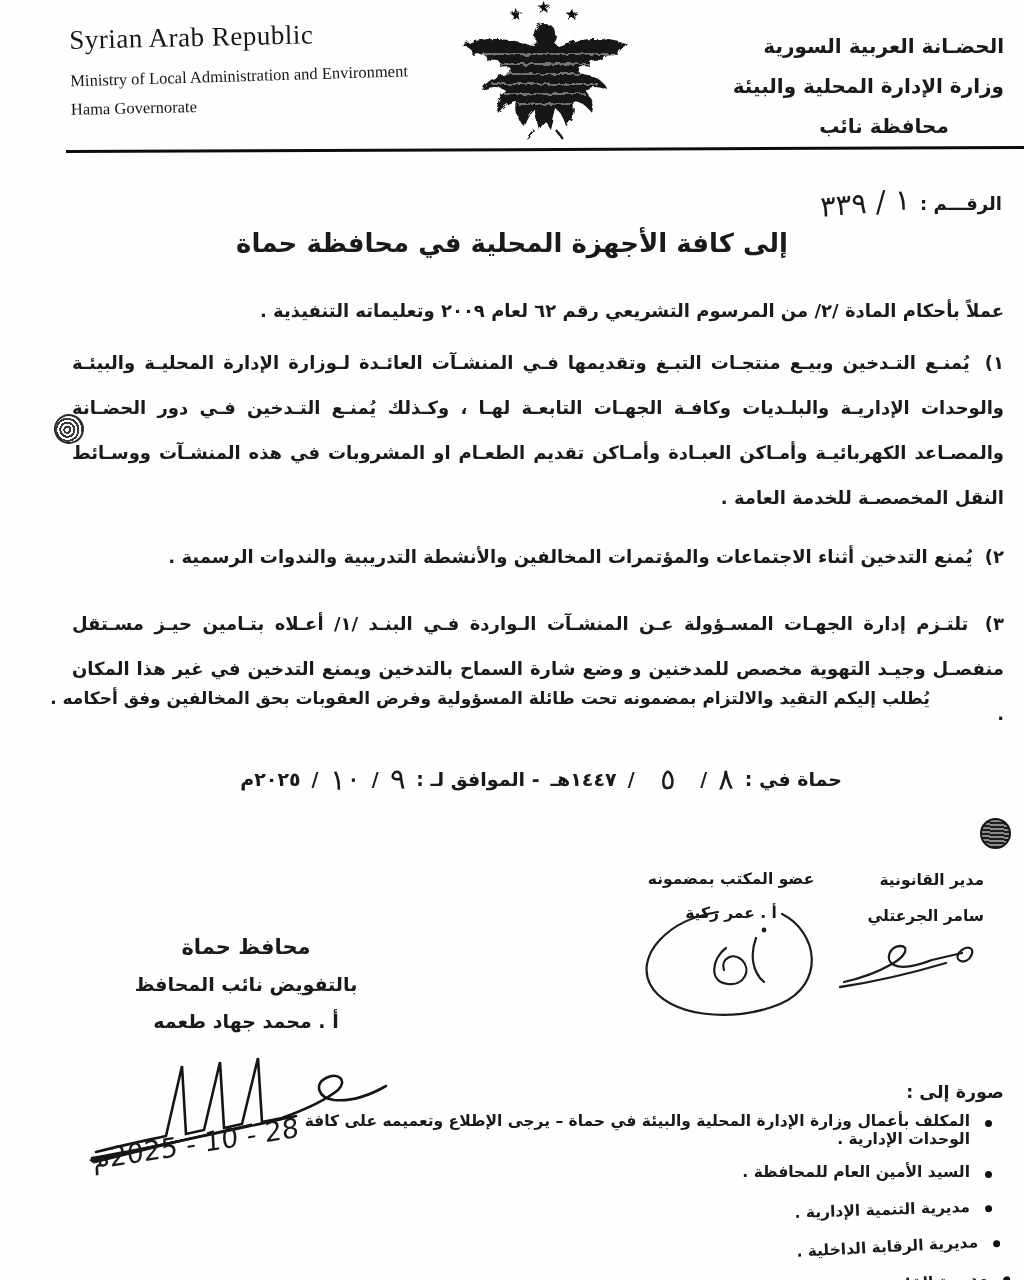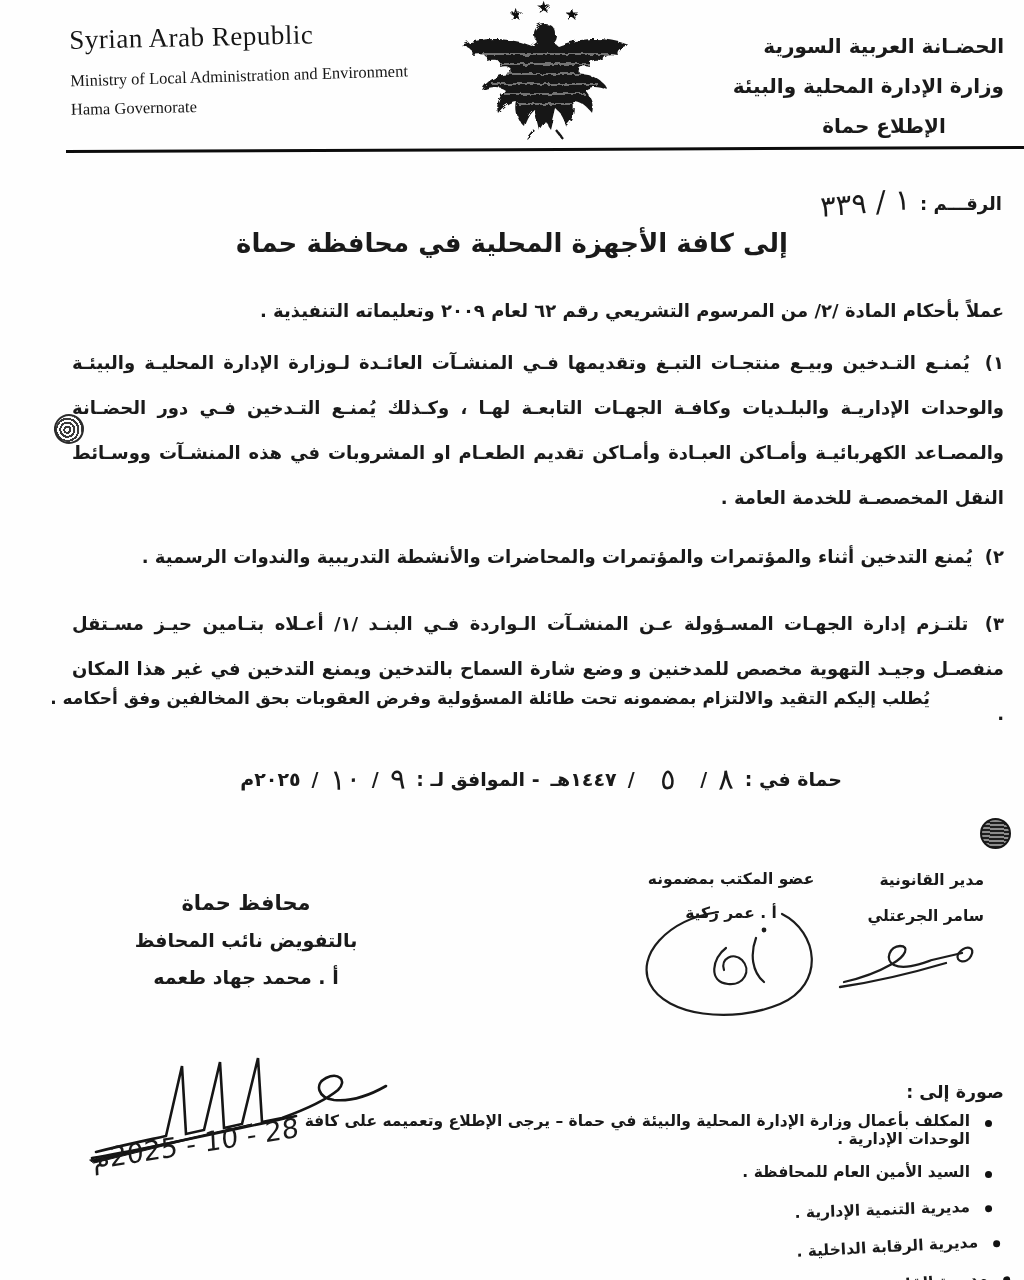--- a/index.html
+++ b/index.html
@@ -100,21 +100,21 @@
     font-size:15.5px;font-weight:700;line-height:36px;
   }
   .sig-right svg{margin-top:2px;}
   .sig-center{
     position:absolute;left:636px;top:862px;width:190px;
     direction:rtl;text-align:center;
     font-size:15.5px;font-weight:700;line-height:34px;
   }
   .sig-center .circle-sig{position:absolute;left:-14px;top:38px;}
   .sig-gov{
-    position:absolute;left:96px;top:884px;width:300px;
+    position:absolute;left:96px;top:928px;width:300px;
     direction:rtl;text-align:center;
     font-weight:700;
   }
   .sig-gov .g1{font-size:21px;line-height:38px;}
   .sig-gov .g2{font-size:19px;line-height:36px;}
   .sig-gov .g3{font-size:19px;line-height:38px;}
   .gov-sig-svg{position:absolute;left:82px;top:1048px;}
   .gov-date{
     position:absolute;left:92px;top:1128px;
     direction:rtl;
@@ -177,42 +177,42 @@
           c2,-2 3,-5 3,-8 c0,-6 -5,-10 -11,-10 z"></path>
         <path fill="none" stroke="#fdfdfd" stroke-width="1.4" opacity=".55" d="M52,56 L178,56 M46,66 L184,66 M52,76 L178,76 M62,86 L168,86 M74,96 L156,96 M88,106 L142,106"></path>
         <path fill="none" stroke="#141414" stroke-width="2.2" d="M104,132 l-7,9 M126,132 l7,9"></path>
       </g>
     </svg>
   </div>
 
   <div class="header-ar">
     <div class="a1">الحضـانة العربية السورية</div>
     <div class="a2">وزارة الإدارة المحلية والبيئة</div>
-    <div class="a3">الإطلاع حماة</div>
+    <div class="a3">محافظة نائب</div>
   </div>
 
   <div class="rule"></div>
 
   <div class="ref">
     <span class="label">الرقـــم :</span>
     <span class="hw" dir="ltr">١ / ٣٣٩</span>
   </div>
 
   <div class="title">إلى كافة الأجهزة المحلية في محافظة حماة</div>
 
   <div class="preamble">عملاً بأحكام المادة /٢/ من المرسوم التشريعي رقم ٦٢ لعام ٢٠٠٩ وتعليماته التنفيذية .</div>
 
   <div class="points">
     <div class="point point-1">
       <span class="num">١)</span>
       <span>يُمنـع التـدخين وبيـع منتجـات التبـغ وتقديمها فـي المنشـآت العائـدة لـوزارة الإدارة المحليـة والبيئـة والوحدات الإداريـة والبلـديات وكافـة الجهـات التابعـة لهـا ، وكـذلك يُمنـع التـدخين فـي دور الحضـانة والمصـاعد الكهربائيـة وأمـاكن العبـادة وأمـاكن تقديم الطعـام او المشروبات في هذه المنشـآت ووسـائط النقل المخصصـة للخدمة العامة .</span>
     </div>
     <div class="point point-2">
       <span class="num">٢)</span>
-      <span>يُمنع التدخين أثناء والمؤتمرات والمؤتمرات والمحاضرات والأنشطة التدريبية والندوات الرسمية .</span>
+      <span>يُمنع التدخين أثناء الاجتماعات والمؤتمرات المخالفين والأنشطة التدريبية والندوات الرسمية .</span>
     </div>
     <div class="point point-3">
       <span class="num">٣)</span>
       <span>تلتـزم إدارة الجهـات المسـؤولة عـن المنشـآت الـواردة فـي البنـد /١/ أعـلاه بتـامين حيـز مسـتقل منفصـل وجيـد التهوية مخصص للمدخنين و وضع شارة السماح بالتدخين ويمنع التدخين في غير هذا المكان .</span>
     </div>
   </div>
 
   <div class="closing">يُطلب إليكم التقيد والالتزام بمضمونه تحت طائلة المسؤولية وفرض العقوبات بحق المخالفين وفق أحكامه .</div>
 
   <div class="dateline">

